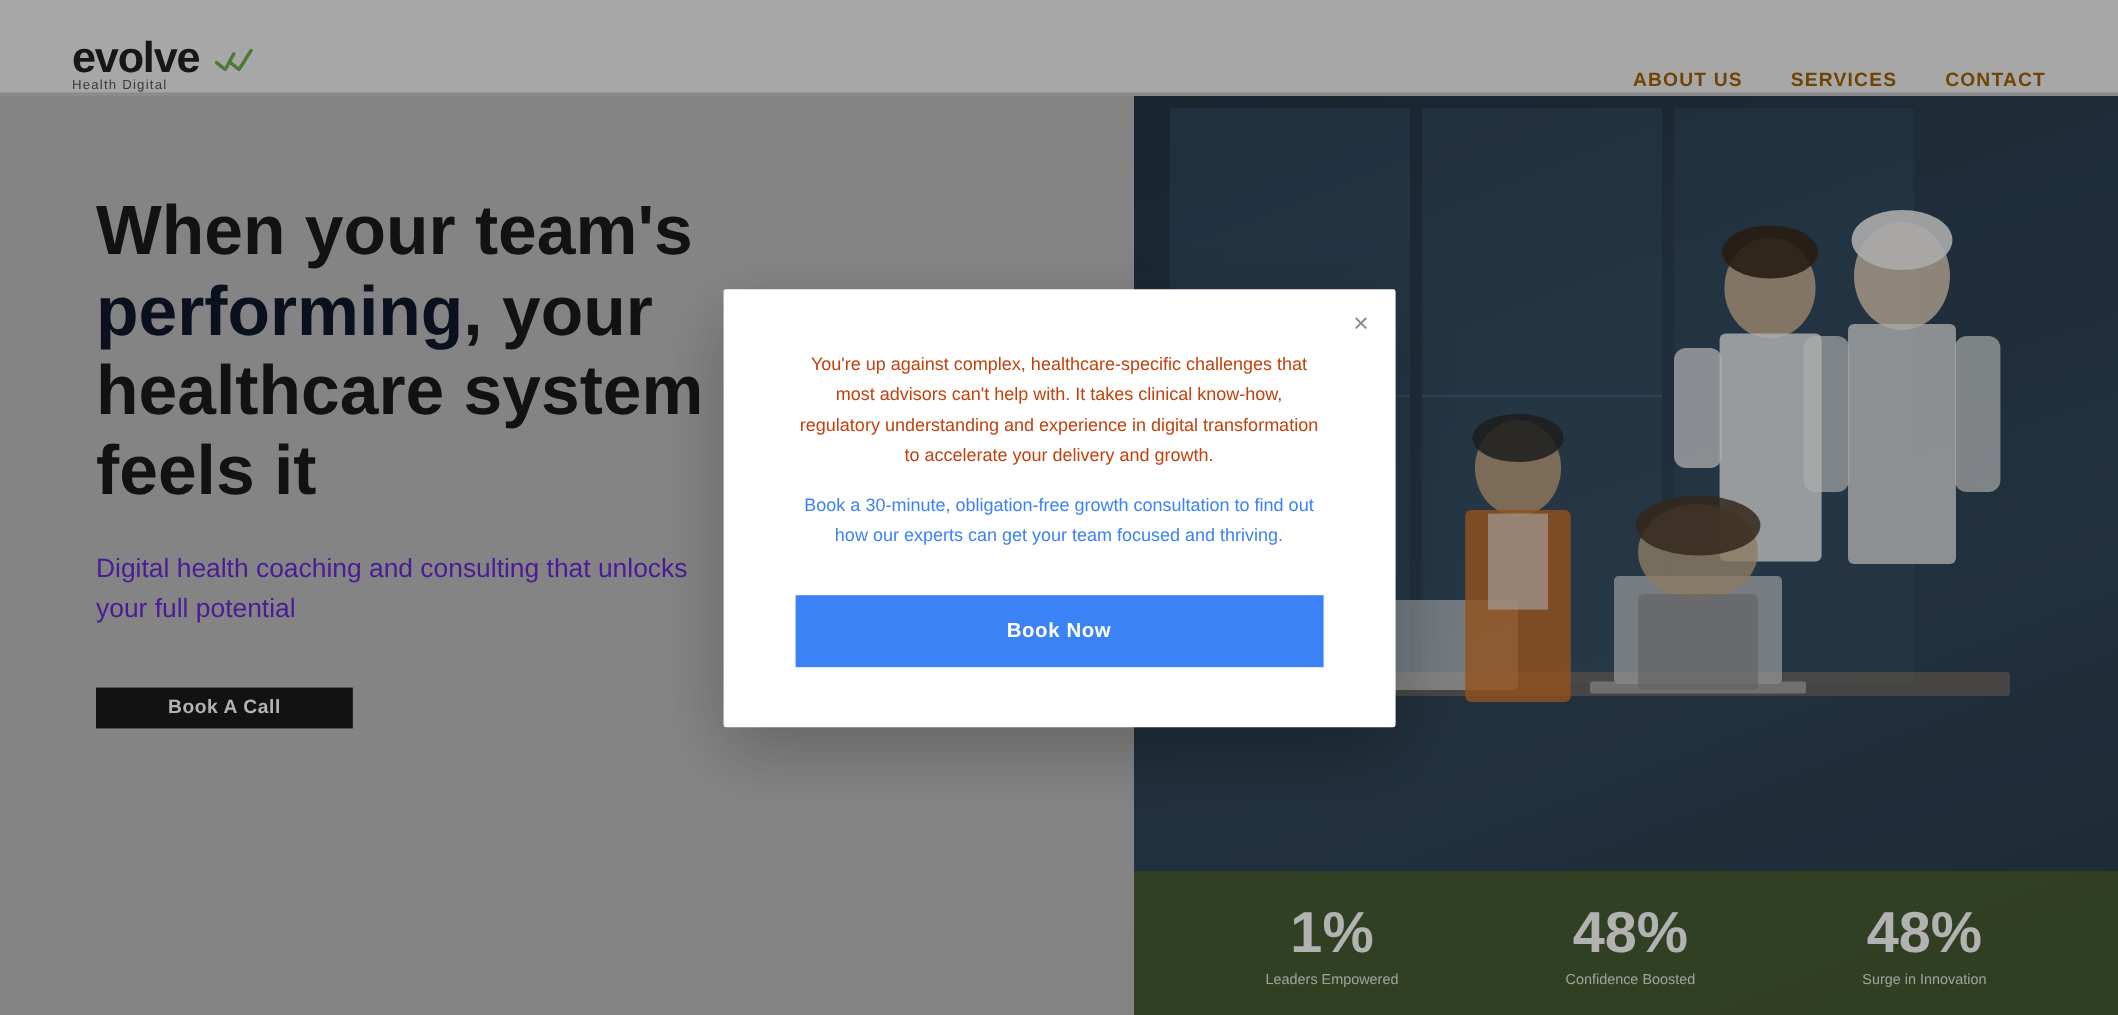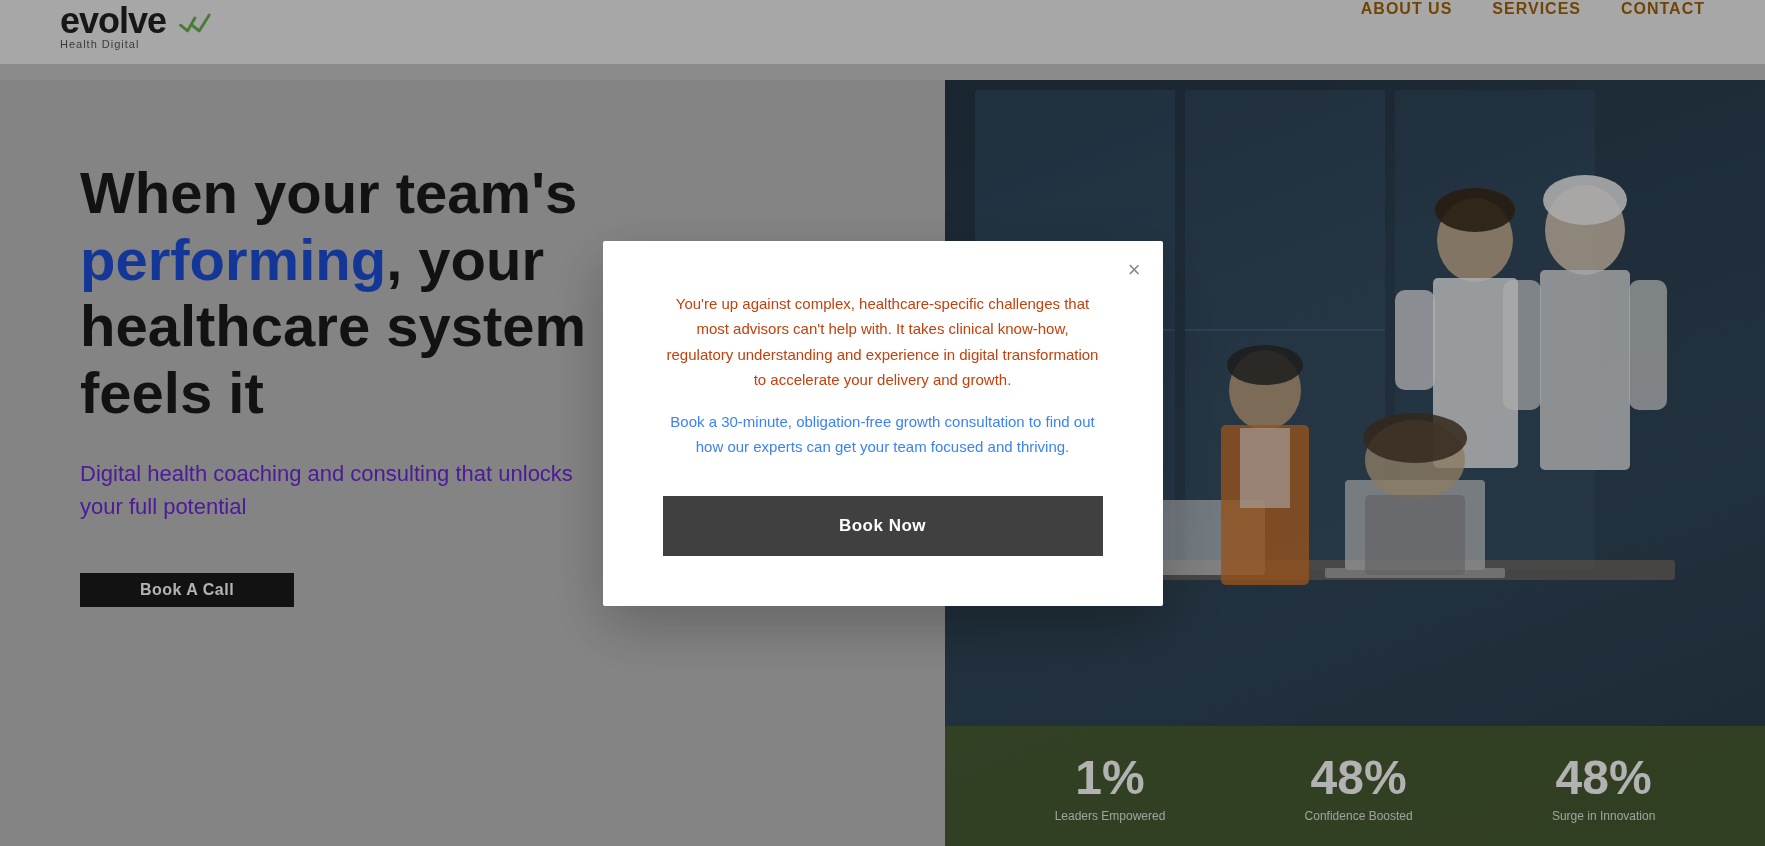--- a/index.html
+++ b/index.html
@@ -9,24 +9,24 @@
       width: 1765px;
       min-height: 846px;
       overflow: hidden;
       position: relative;
     }
 
     
     .header {
       position: absolute;
       top: 0; left: 0; right: 0;
-      height: 64px;
+      height: 77px;
       background: #f0f0f0;
       display: flex;
-      align-items: flex-start;
+      align-items: flex-end;
       justify-content: space-between;
       padding: 0 60px;
       z-index: 10;
     }
     .logo-area {
       display: flex;
       align-items: center;
     }
     .logo-text {
       font-size: 36px;
@@ -79,21 +79,21 @@
       left: 80px;
       max-width: 580px;
     }
     .hero-heading {
       font-size: 58px;
       font-weight: 800;
       color: #1a1a1a;
       line-height: 1.15;
     }
     .hero-heading .green {
-      color: #1d4ed8;
+      color: #0f172a;
     }
     .hero-subtext {
       font-size: 22px;
       color: #6d28d9;
       margin-top: 30px;
       line-height: 1.5;
       max-width: 520px;
     }
     .book-call-btn {
       margin-top: 50px;
@@ -205,21 +205,21 @@
     .modal-body-2 {
       font-size: 15px;
       color: #3b82f6;
       text-align: center;
       line-height: 1.7;
       margin-bottom: 36px;
     }
     .modal-book-btn {
       display: block;
       width: 100%;
-      background: #404040;
+      background: #3b82f6;
       color: #fff;
       font-size: 17px;
       font-weight: 600;
       padding: 20px;
       text-align: center;
       cursor: pointer;
       border: none;
       letter-spacing: 0.5px;
     }
 

